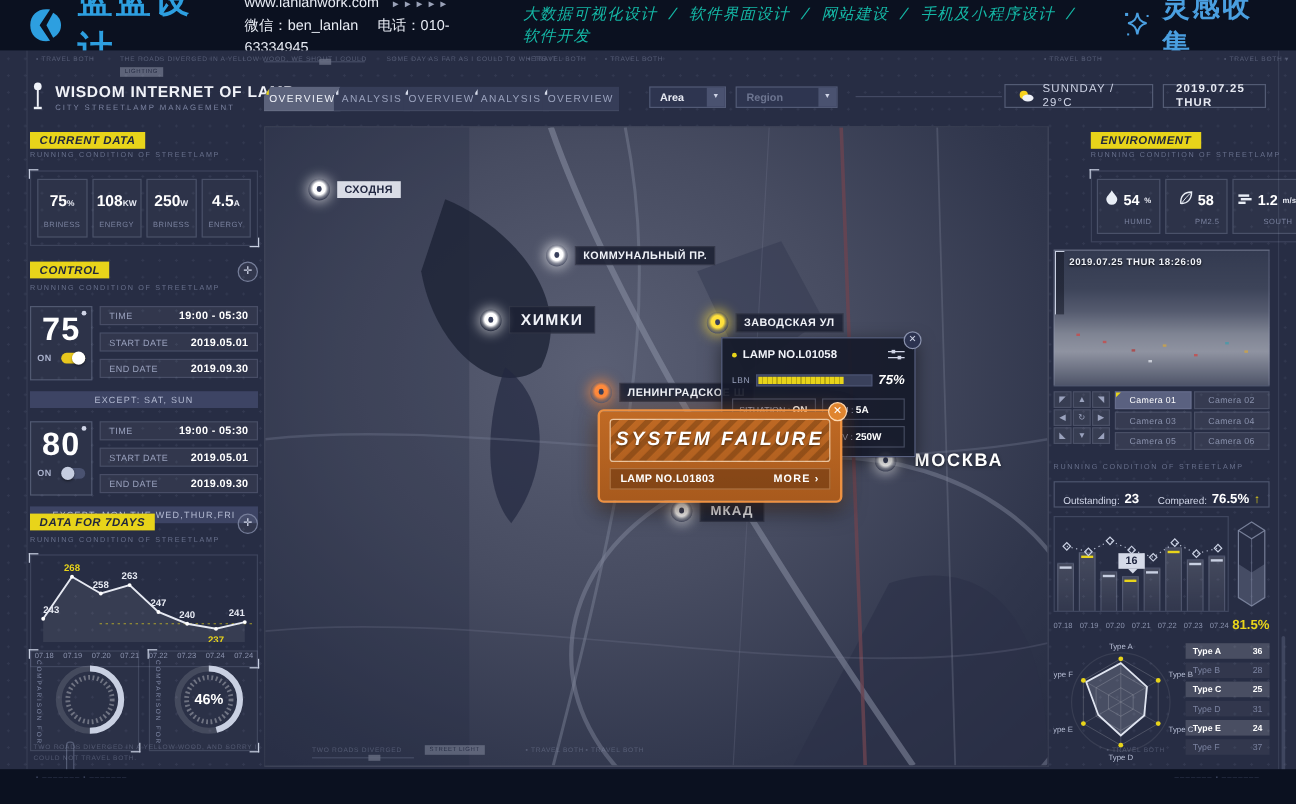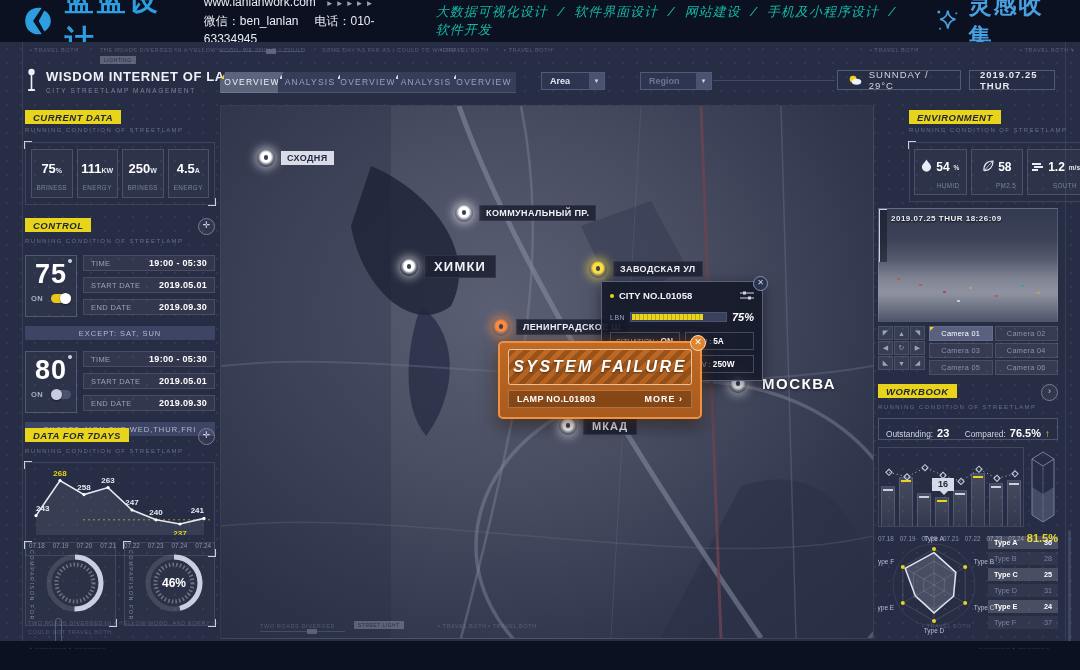--- a/index.html
+++ b/index.html
@@ -255,21 +255,21 @@
         <div class="tab active">OVERVIEW</div>
         <div class="tab">ANALYSIS</div>
         <div class="tab">OVERVIEW</div>
         <div class="tab">ANALYSIS</div>
         <div class="tab">OVERVIEW</div>
       </div>
     <div class="sel" style="left:516px;width:64px;">
       <span class="slabel">Area</span>
       <span class="caret">▼</span>
     </div>
-    <div class="sel dim" style="left:615px;width:72px;text-align:center;">
+    <div class="sel dim" style="left:588px;width:85px;text-align:center;">
       <span class="slabel">Region</span>
       <span class="caret">▼</span>
     </div>
     <div class="dline" style="left:688px;width:122px;"></div>
     <div class="wbox" style="left:812px;width:124px;">
       <svg width="15" height="12" viewBox="0 0 16 12">
         <circle cx="6" cy="5" r="4" fill="#f5d01d"></circle>
           <ellipse cx="10" cy="8" rx="5.5" ry="3.4" fill="#eef1f8"></ellipse>
       </svg>
       <span class="wtxt">SUNNDAY  /  29°C</span>
@@ -323,21 +323,21 @@
         <div class="pin white size-m" style="left: 338px; top: 311px;">
           <span class="pdot"></span>
           <span class="plate plate-dark">МКАД</span>
         </div>
       </div>
 
     <div class="popup">
       <div class="pop-close">✕</div>
       <div class="pop-head">
         <span class="pop-dot"></span>
-        <span class="pop-title">CITY NO.L01058</span>
+        <span class="pop-title">LAMP NO.L01058</span>
         <svg width="14" height="9" viewBox="0 0 14 9">
           <line x1="0" y1="2" x2="14" y2="2" stroke="#cfd4e6" stroke-width="1"></line>
             <rect x="3" y="0.5" width="3" height="3" fill="#cfd4e6"></rect>
           <line x1="0" y1="7" x2="14" y2="7" stroke="#cfd4e6" stroke-width="1"></line>
             <rect x="8" y="5.5" width="3" height="3" fill="#cfd4e6"></rect>
         </svg>
       </div>
       <div class="pop-bar-row">
         <span class="pop-bar-label">LBN</span>
         <div class="pop-bar">
@@ -369,21 +369,21 @@
     <div class="ptag-row">
         <span class="ptag">CURRENT DATA</span>
       </div>
     <div class="psub">RUNNING CONDITION OF STREETLAMP</div>
     <div class="statrow tbox" id="statRow">
         <div class="stat">
           <div><span class="v">75</span><span class="u">%</span></div>
           <div class="l">BRINESS</div>
         </div>
         <div class="stat">
-          <div><span class="v">111</span><span class="u">KW</span></div>
+          <div><span class="v">108</span><span class="u">KW</span></div>
           <div class="l">ENERGY</div>
         </div>
         <div class="stat">
           <div><span class="v">250</span><span class="u">W</span></div>
           <div class="l">BRINESS</div>
         </div>
         <div class="stat">
           <div><span class="v">4.5</span><span class="u">A</span></div>
           <div class="l">ENERGY</div>
         </div>
@@ -570,24 +570,20 @@
           <div class="cbtn">Camera 02</div>
           <div class="cbtn">Camera 03</div>
           <div class="cbtn">Camera 04</div>
           <div class="cbtn">Camera 05</div>
           <div class="cbtn">Camera 06</div>
         </div>
     </div>
   </section>
 
   <section class="panel-r" style="top:342px;">
-    <div class="ptag-row">
-      <span class="ptag">WORKBOOK</span>
-      <span class="pbtn">›</span>
-    </div>
     <div class="psub">RUNNING CONDITION OF STREETLAMP</div>
     <div class="wstat">
       <span class="wl">Outstanding:</span>
       <span class="wv">23</span>
       <span class="wsp"></span>
       <span class="wl">Compared:</span>
       <span class="wv">76.5%</span>
       <span class="wup">↑</span>
     </div>
     <div class="wchart">

